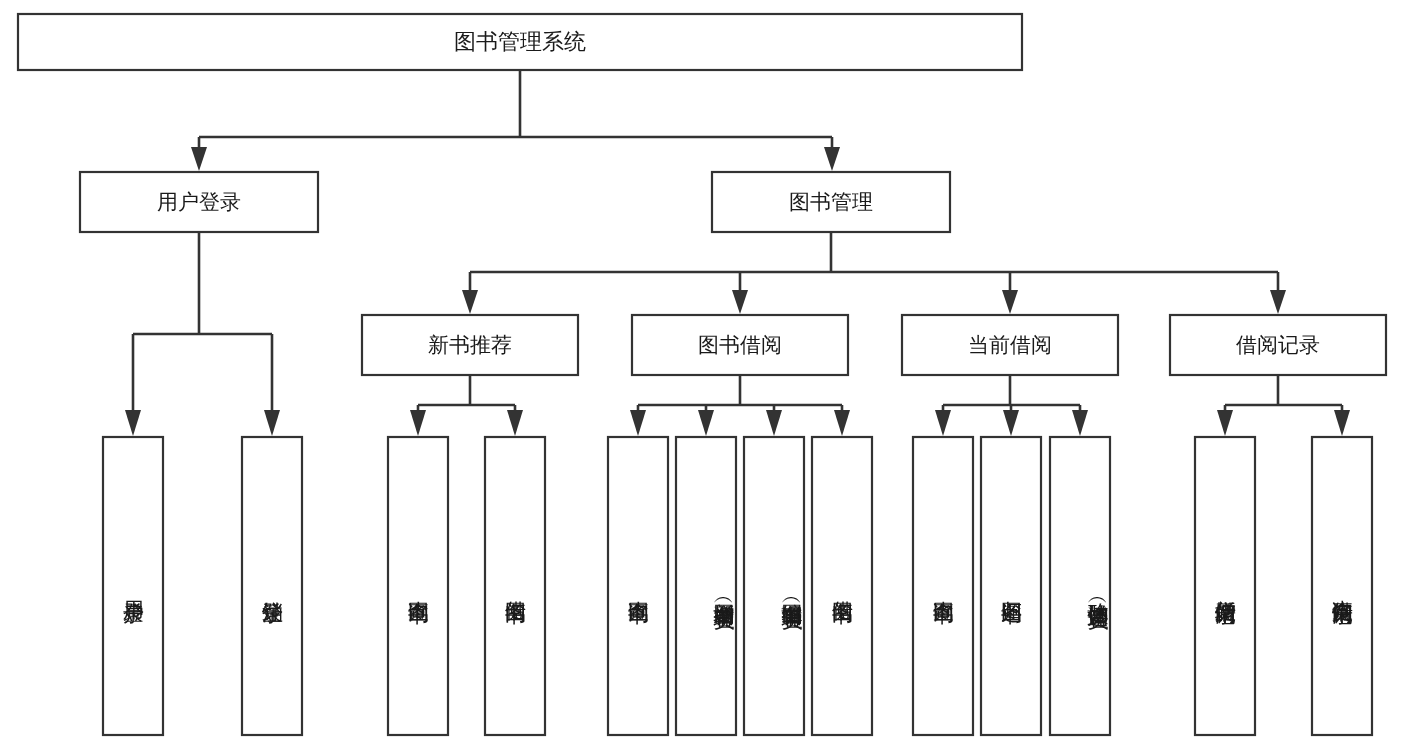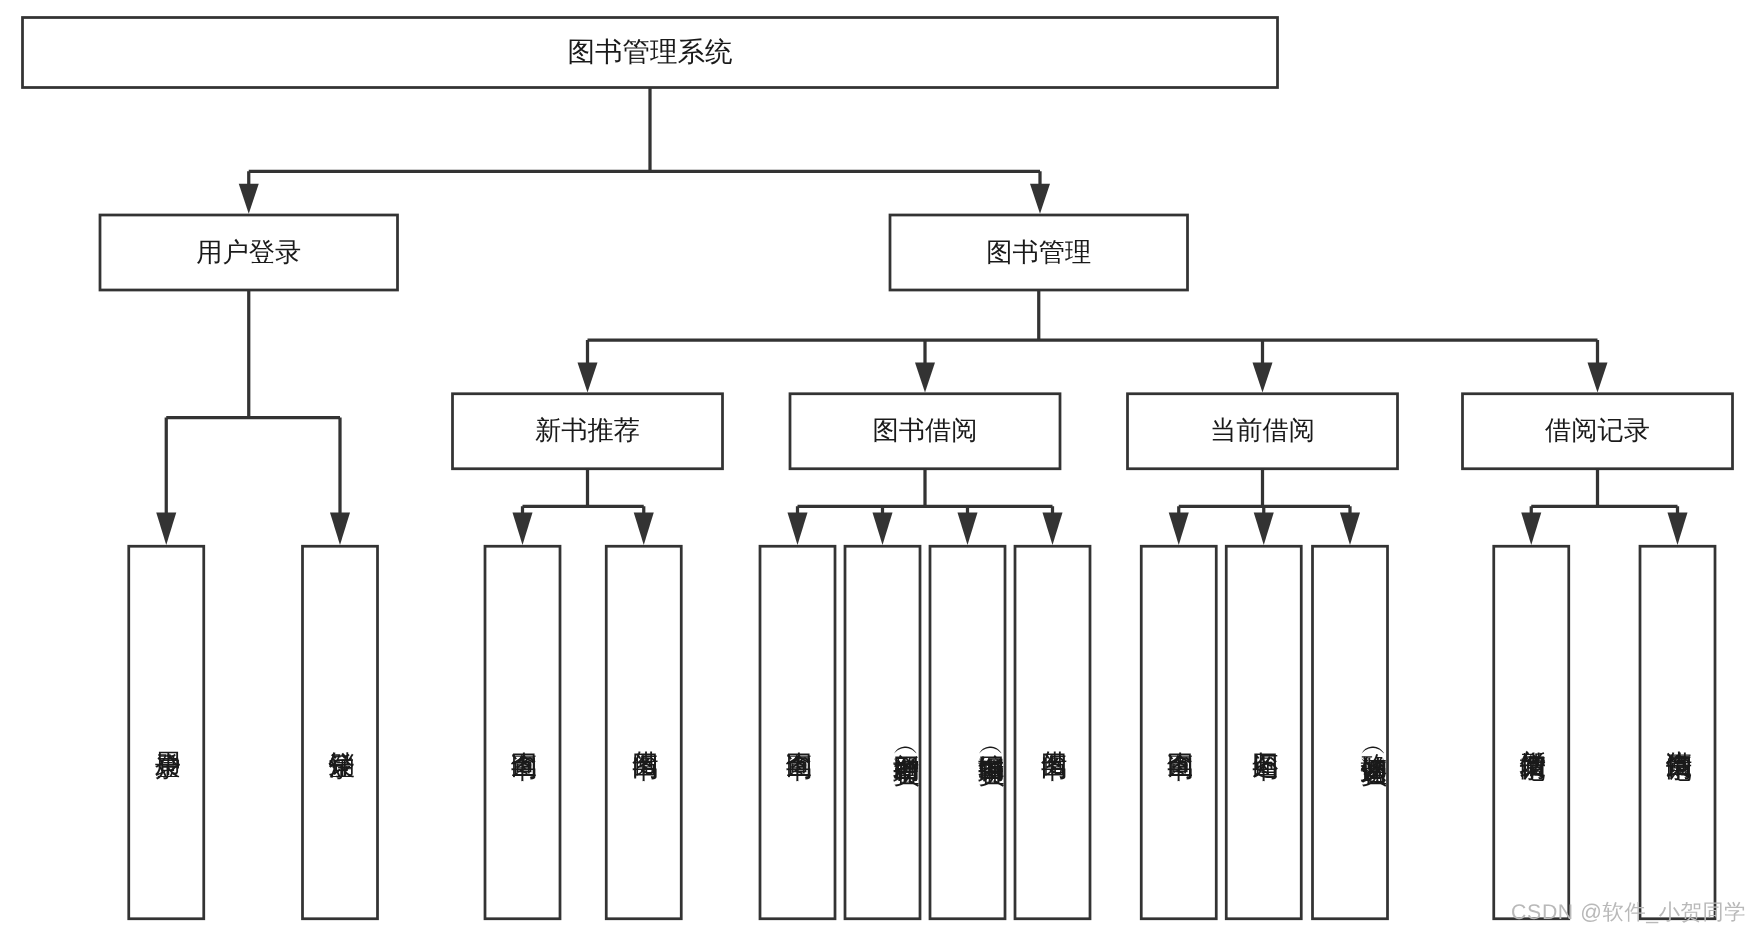--- a/index.html
+++ b/index.html
@@ -233,15 +233,14 @@
   <div class="vlabel" style="left:744px; top:437px; width:60px; height:298px; align-items:flex-start; padding-top:8px; box-sizing:border-box;">编辑图书（管理员）</div>
   <div class="vlabel" style="left:812px; top:437px; width:60px; height:298px;">借阅图书</div>
 
   <div class="vlabel" style="left:913px; top:437px; width:60px; height:298px;">查询图书</div>
   <div class="vlabel" style="left:981px; top:437px; width:60px; height:298px;">归还图书</div>
   <div class="vlabel" style="left:1050px; top:437px; width:60px; height:298px; align-items:flex-start; padding-top:8px; box-sizing:border-box;">确认归还（管理员）</div>
 
   <div class="vlabel" style="left:1195px; top:437px; width:60px; height:298px;">新增借阅记录</div>
   <div class="vlabel" style="left:1312px; top:437px; width:60px; height:298px;">查询借阅记录</div>
 
-  <div id="watermark">CSDN @软件_小贺同学</div>
 
 </div>
 
 </body></html>

